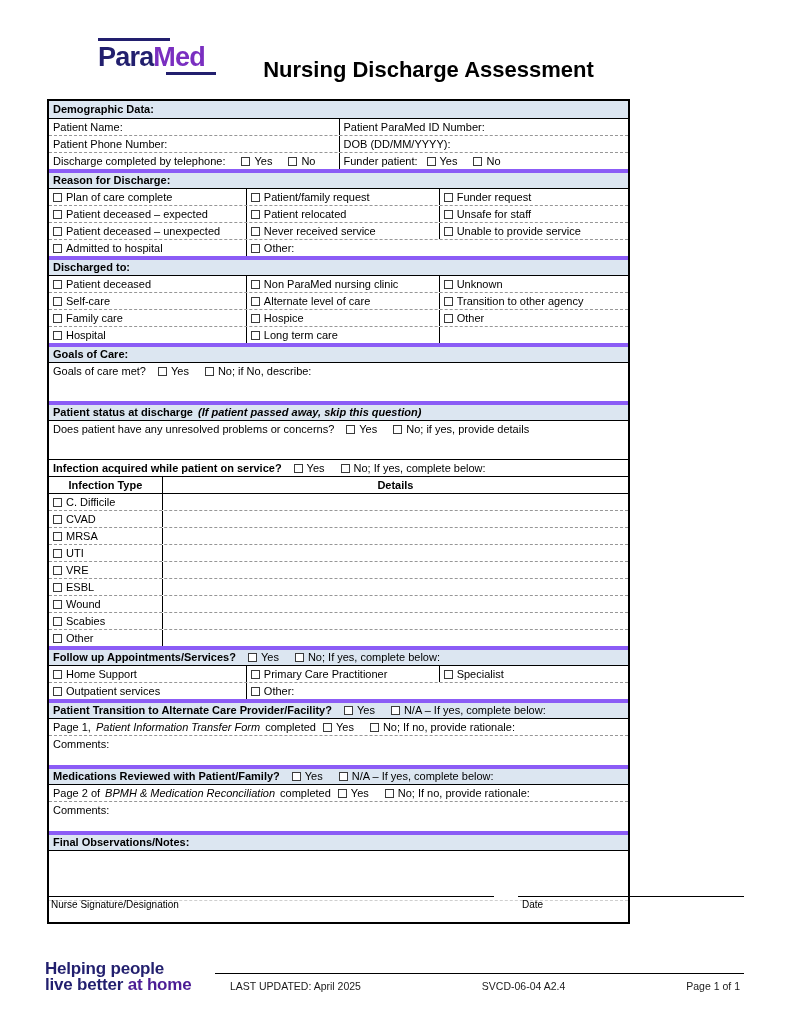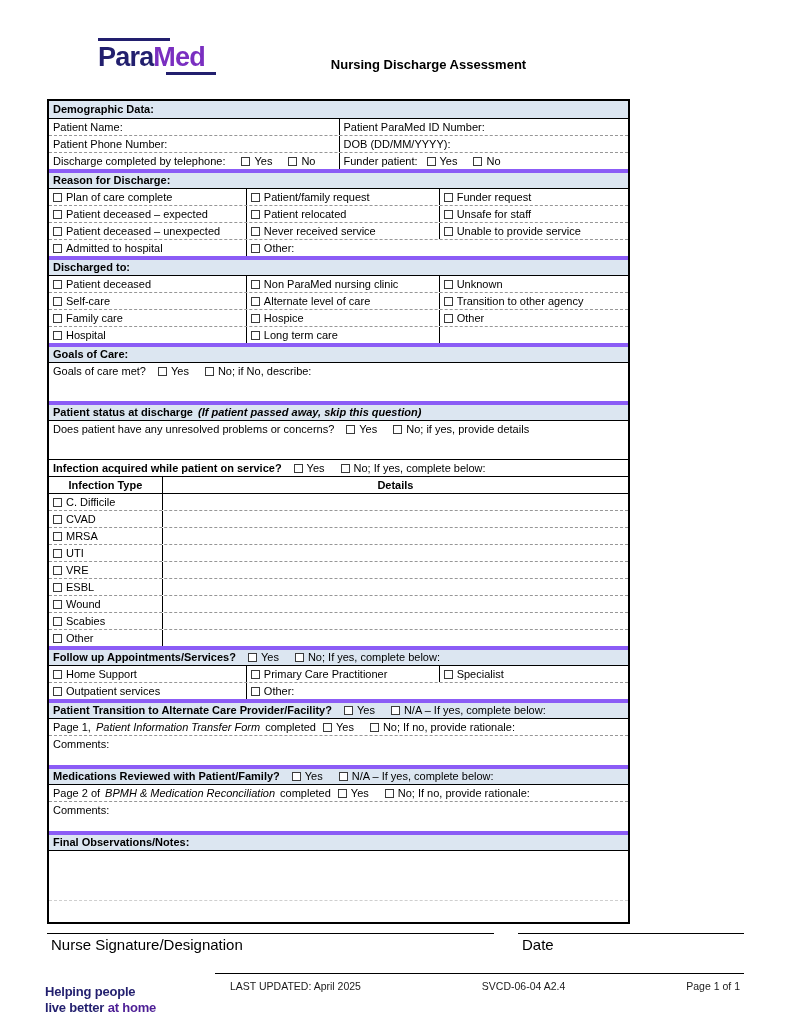--- a/index.html
+++ b/index.html
@@ -8,21 +8,21 @@
 
   
   .header { position:relative; height:99px; }
   .logo { position:absolute; left:58px; top:38px; width:118px;margin-left:40px; }
   .logo-topline { width:72px; height:3px; background:#221f6e; margin-bottom:1px; }
   .logo-text { font-size:27px; font-weight:bold; letter-spacing:-0.8px; line-height:30px; }
   .logo-para { color:#221f6e; }
   .logo-med  { color:#7a2fc0; }
   .logo-underline { width:50px; height:3px; background:#221f6e; margin-left:68px; }
   .title { position:absolute; left:0; right:0; top:57px; text-align:center;
-           font-size:13px; font-weight:bold; padding-left:66px; }
+           font-size:22px; font-weight:bold; padding-left:66px; }
 
   
   .form { position:absolute; left:47px; top:99px; width:583px;
           border:2px solid #000; font-size:11px; line-height:13px; background:#fff; }
   .row { border-top:1px dashed #979797; min-height:17px;
          display:flex; align-items:center; padding:1px 4px; }
   .form > .row:first-child { border-top:none; }
   .sec-h { background:#dce6f1; border-top:4px solid #8b5cf6; font-weight:bold; }
   .sec-h + .row, .qrow, .qrow + .row, .ihead + .row { border-top:1px solid #000; }
   .qrow { font-weight:bold; }
@@ -43,28 +43,28 @@
 
   .b { font-weight:bold; } .i { font-style:italic; }
   .gap5 { display:flex; gap:5px; align-items:center; flex-wrap:wrap; }
   .tall { min-height:39px; align-items:flex-start; padding-top:2px; }
   .comments { min-height:30px; align-items:flex-start; padding-top:2px; }
   .ihead .cell { justify-content:center; font-weight:bold; }
   .blank1 { min-height:50px; }
   .blank2 { min-height:22px; border-top:1px dashed #cfcfcf; }
 
   
-  .sig { position:absolute; left:47px; top:933px; width:697px;
-         display:flex; gap:24px; font-size:15px; }
+  .sig { position:absolute; left:47px; top:896px; width:697px;
+         display:flex; gap:24px; font-size:10px; }
   .sig-box { border-top:1px solid #000; padding:2px 4px 0 4px; }
   .sig-left { width:447px; } .sig-right { flex:1; }
 
   
-  .tagline { position:absolute; left:45px; top:961px; font-size:13px; font-weight:bold;
-             line-height:16px; color:#221f6e; letter-spacing:-0.2px;margin-top:23px; }
+  .tagline { position:absolute; left:45px; top:961px; font-size:17px; font-weight:bold;
+             line-height:16px; color:#221f6e; letter-spacing:-0.2px; }
   .tagline .purple { color:#4c1d95; }
   .footer-line { position:absolute; left:215px; top:973px; width:529px;
                  border-top:1px solid #000; display:flex; justify-content:space-between;
                  padding:6px 4px 0 15px; font-size:10.5px; color:#1a1a1a; }
 </style>
 </head>
 <body>
 
 <div class="header">
   <div class="logo">

